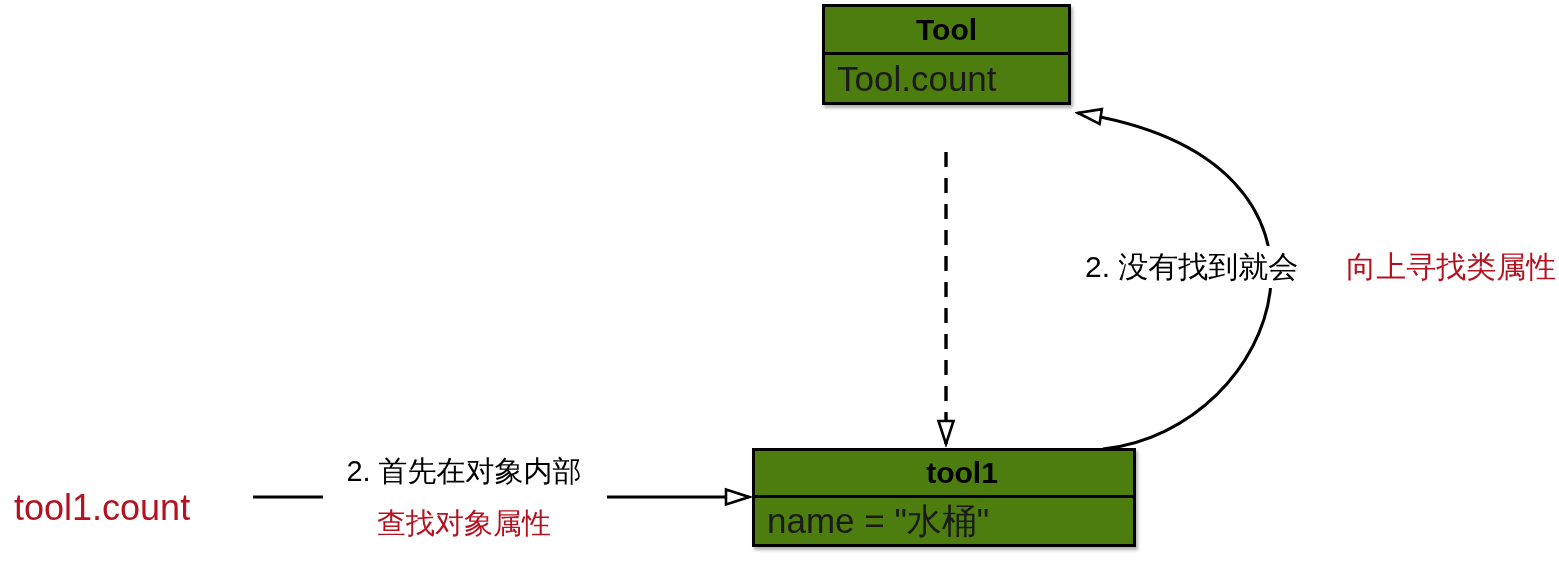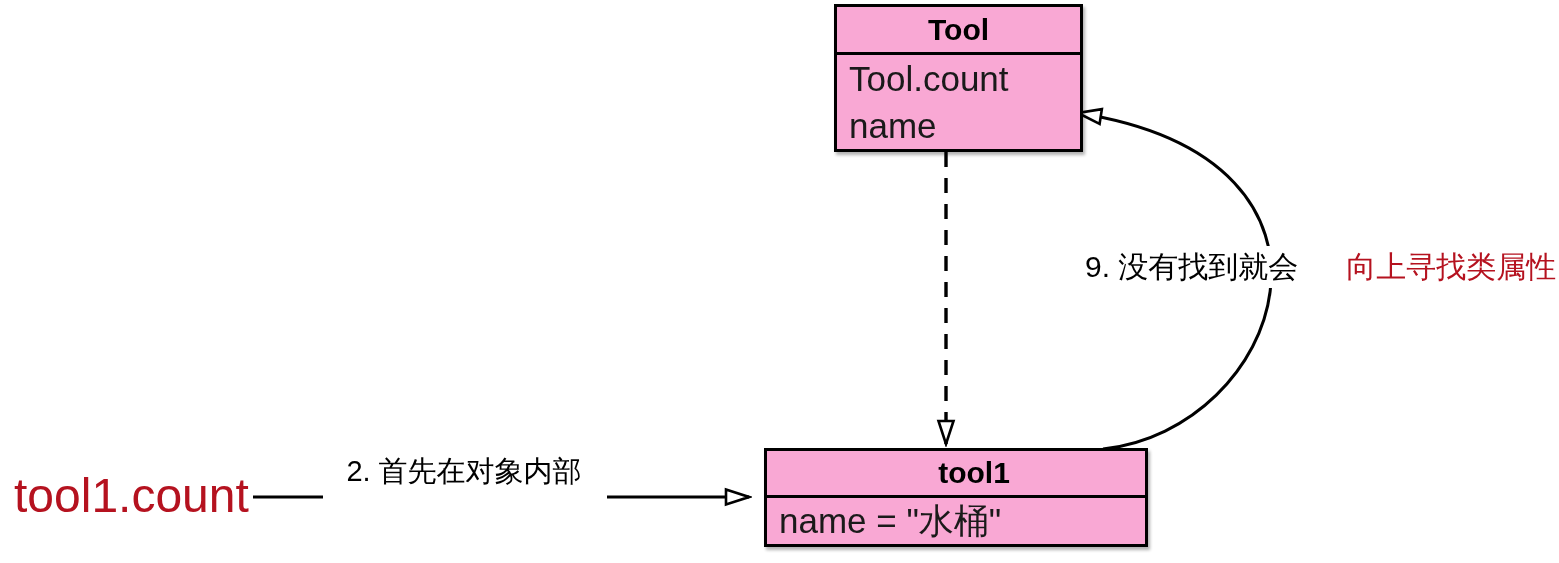--- a/index.html
+++ b/index.html
@@ -12,25 +12,24 @@
     overflow: hidden;
   }
   .overlay {
     position: absolute;
     left: 0; top: 0;
     width: 1559px; height: 563px;
     pointer-events: none;
   }
   .uml-box {
     position: absolute;
-    background: #f9a8d4;
+    background: #4d7c0f;
     border: 3px solid #000000;
     box-shadow: 2px 3px 3px rgba(0,0,0,0.30);
     box-sizing: border-box;
-    margin-left: 12px;
   }
   .uml-header {
     border-bottom: 3px solid #000000;
     font-weight: bold;
     text-align: center;
     font-size: 30px;
     color: #000000;
   }
   .uml-row {
     padding-left: 12px;
@@ -40,22 +39,22 @@
   }
   .class-box  { left: 822px; top: 4px;   width: 249px; }
   .class-box .uml-header { line-height: 45px; height: 45px; }
   .class-box .uml-row    { line-height: 47px; height: 47px; }
   .instance-box { left: 752px; top: 448px; width: 384px; }
   .instance-box .uml-header { line-height: 44px; height: 44px; padding-left: 36px; }
   .instance-box .uml-row    { line-height: 46px; height: 46px; }
 
   .expression-label {
     position: absolute;
-    left: 14px; top: 472px;
-    font-size: 48px;
+    left: 14px; top: 484px;
+    font-size: 36px;
     line-height: 48px;
     white-space: nowrap;
   }
   .step1-label {
     position: absolute;
     left: 333px; top: 445px;
     width: 262px;
     text-align: center;
     font-size: 29px;
     line-height: 52px;
@@ -92,31 +91,31 @@
     <line x1="253" y1="497" x2="323" y2="497" stroke="#000000" stroke-width="3.2"></line>
 
     <line x1="607" y1="497" x2="749" y2="497" stroke="#000000" stroke-width="3.2" marker-end="url(#arrowOpen)"></line>
 
     <path d="M 1103,449 C 1280,430 1380,160 1078,113" fill="none" stroke="#000000" stroke-width="3" marker-end="url(#arrowOpen)"></path>
   </svg>
 
   <div class="uml-box class-box">
     <div class="uml-header">Tool</div>
     <div class="uml-row">Tool.count</div>
-    <div class="uml-row">name</div>
   </div>
 
   <div class="uml-box instance-box">
     <div class="uml-header">tool1</div>
     <div class="uml-row">name = "水桶"</div>
   </div>
 
   <div class="expression-label accent-red" style="color: rgb(181, 18, 31);">tool1.count</div>
 
   <div class="step1-label">
     <span class="line-black">2. 首先在对象内部</span>
+    <span class="line-red accent-red" style="color: rgb(181, 18, 31);">查找对象属性</span>
   </div>
 
   <div class="step2-label">
-    <span>9. 没有找到就会</span><span class="accent-red" style="color: rgb(181, 18, 31); margin-left: 48px;">向上寻找类属性</span>
+    <span>2. 没有找到就会</span><span class="accent-red" style="color: rgb(181, 18, 31); margin-left: 48px;">向上寻找类属性</span>
   </div>
 
 </div>
 
 </body></html>

